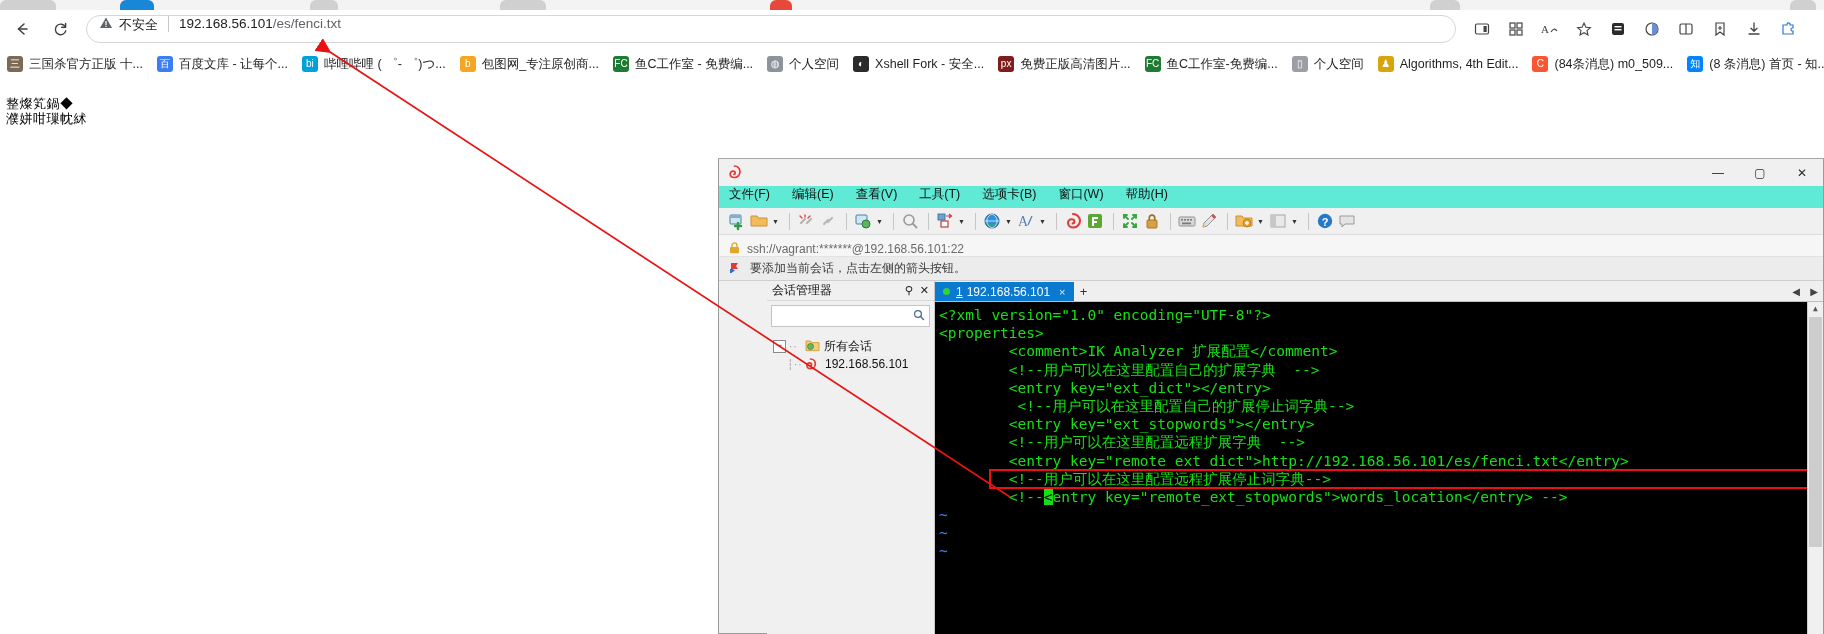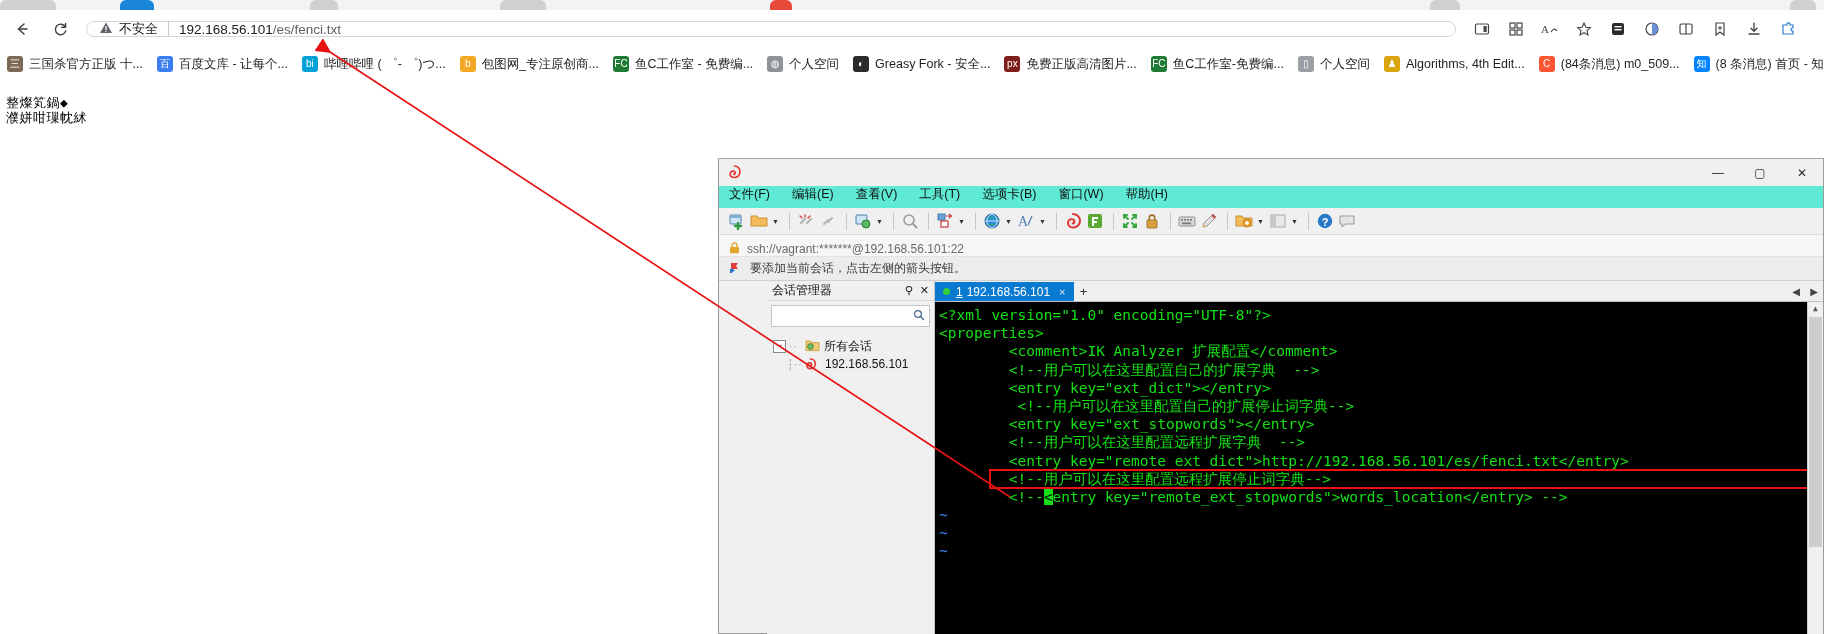--- a/index.html
+++ b/index.html
@@ -15,43 +15,43 @@
   #tabstrip{position:absolute;left:0;top:0;width:1824px;height:10px;background:#f3f3f3;}
   .tabstub{position:absolute;top:0;height:10px;background:#ffffff;border-radius:6px 6px 0 0;}
   .tabstub.dot{background:#1a86d8;}
   .tabstub.red{background:#e8483a;}
   .tabstub.gray{background:#d0d0d0;}
 
   #navbar{position:absolute;left:0;top:10px;width:1824px;height:38px;background:#ffffff;
           display:flex;align-items:center;}
   .navbtn{width:32px;height:32px;margin-left:6px;display:flex;align-items:center;justify-content:center;
           color:#4a4a4a;border-radius:4px;flex:0 0 auto;}
-  #omnibox{margin-left:10px;height:16px;flex:1 1 auto;max-width:1370px;background:#ffffff;
-           border:1px solid #d6d6d6;border-radius:14px;display:flex;align-items:center;
+  #omnibox{margin-left:10px;height:28px;flex:1 1 auto;max-width:1370px;background:#ffffff;
+           border:1px solid #d6d6d6;border-radius:14px;display:flex;
            padding:0 12px;box-sizing:border-box;}
   #omnibox .warn-icon{color:#5f6368;font-size:12px;margin-right:6px;line-height:1;}
   #omnibox .warn-text{color:#202124;font-size:13px;white-space:nowrap;}
   #omnibox .divider{width:1px;height:16px;background:#c8c8c8;margin:0 10px;}
   #omnibox .url{color:#5f6368;font-size:13.5px;white-space:nowrap;overflow:hidden;}
   #omnibox .url b{color:#202124;font-weight:400;}
   #nav-right{display:flex;align-items:center;margin-left:8px;margin-right:4px;}
   #nav-right .navbtn{margin-left:2px;}
 
   #bookmarks{position:absolute;left:0;top:48px;width:1824px;height:32px;background:#ffffff;
              display:flex;align-items:center;overflow:hidden;}
   .bm{display:flex;align-items:center;height:24px;padding:0 7px;border-radius:4px;
       white-space:nowrap;flex:0 0 auto;}
   .bm .fav{width:16px;height:16px;margin-right:6px;border-radius:3px;flex:0 0 auto;
            font-size:10px;color:#fff;display:flex;align-items:center;justify-content:center;
            font-family:"Liberation Sans",sans-serif;line-height:1;overflow:hidden;}
   .bm .lbl{font-size:12.5px;color:#1f1f1f;}
 
   
   #page{position:absolute;left:0;top:80px;width:1824px;height:554px;background:#ffffff;overflow:hidden;}
-  #page-text{position:absolute;left:6px;top:16px;font-family:Liberation Mono, monospace;
+  #page-text{position:absolute;left:6px;top:16px;font-family:Liberation Serif, serif;
              font-size:13px;color:#000;line-height:15px;letter-spacing:.5px;}
   #page-text .glyph{display:inline-block;}
 
   
   #arrow{position:absolute;left:0;top:0;width:1824px;height:634px;pointer-events:none;}
 
   
   #xshell{position:absolute;left:718px;top:158px;width:1106px;height:476px;
           background:#f0f0f0;border:1px solid #9a9a9a;border-top:1px solid #a8a8a8;
           box-sizing:border-box;font-family:"Liberation Sans","DejaVu Sans",sans-serif;}
@@ -263,21 +263,21 @@
       <div class="bm">
         <span class="fav" style="background: rgb(31, 122, 51);">FC</span>
         <span class="lbl">鱼C工作室 - 免费编...</span>
       </div>
       <div class="bm">
         <span class="fav" style="background: rgb(141, 147, 153);">◍</span>
         <span class="lbl">个人空间</span>
       </div>
       <div class="bm">
         <span class="fav" style="background: rgb(43, 43, 43);">◐</span>
-        <span class="lbl">Greasy Fork - 安全...</span>
+        <span class="lbl">Xshell Fork - 安全...</span>
       </div>
       <div class="bm">
         <span class="fav" style="background: #7f1d1d;">px</span>
         <span class="lbl">免费正版高清图片...</span>
       </div>
       <div class="bm">
         <span class="fav" style="background: rgb(31, 122, 51);">FC</span>
         <span class="lbl">鱼C工作室-免费编...</span>
       </div>
       <div class="bm">

